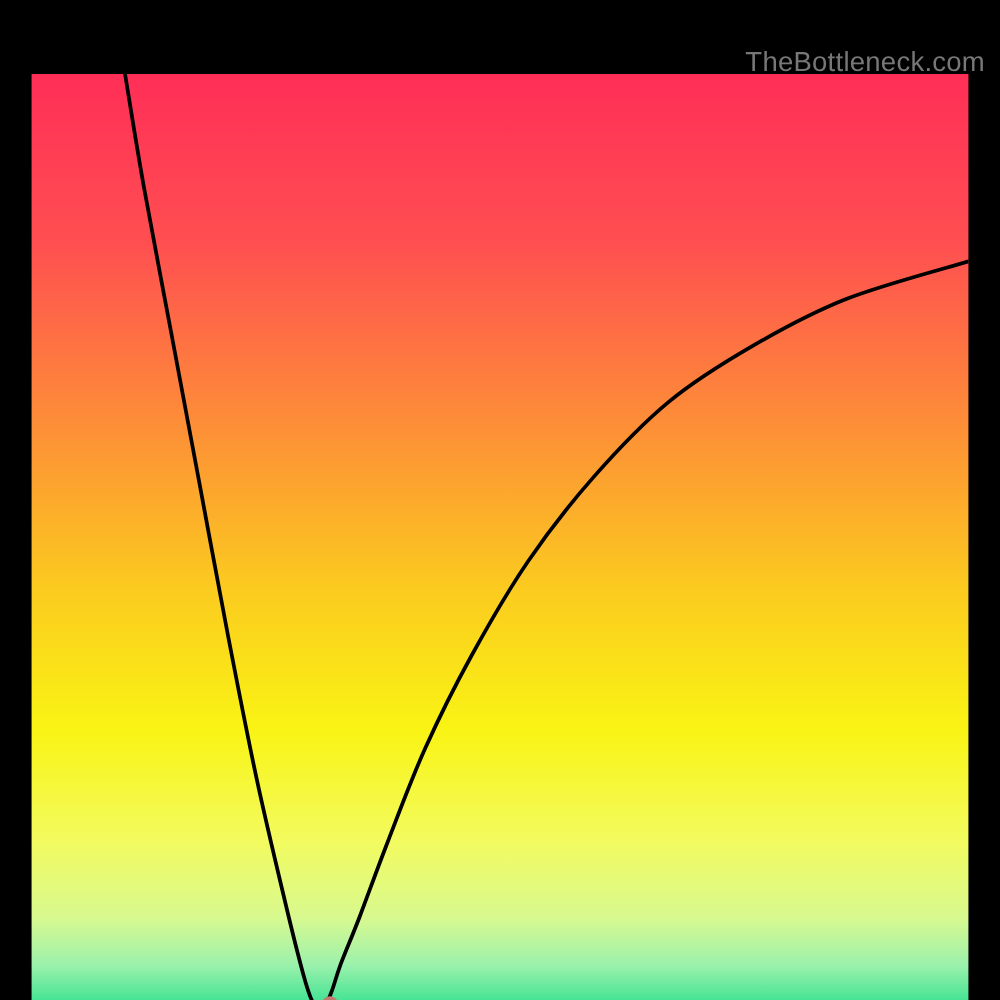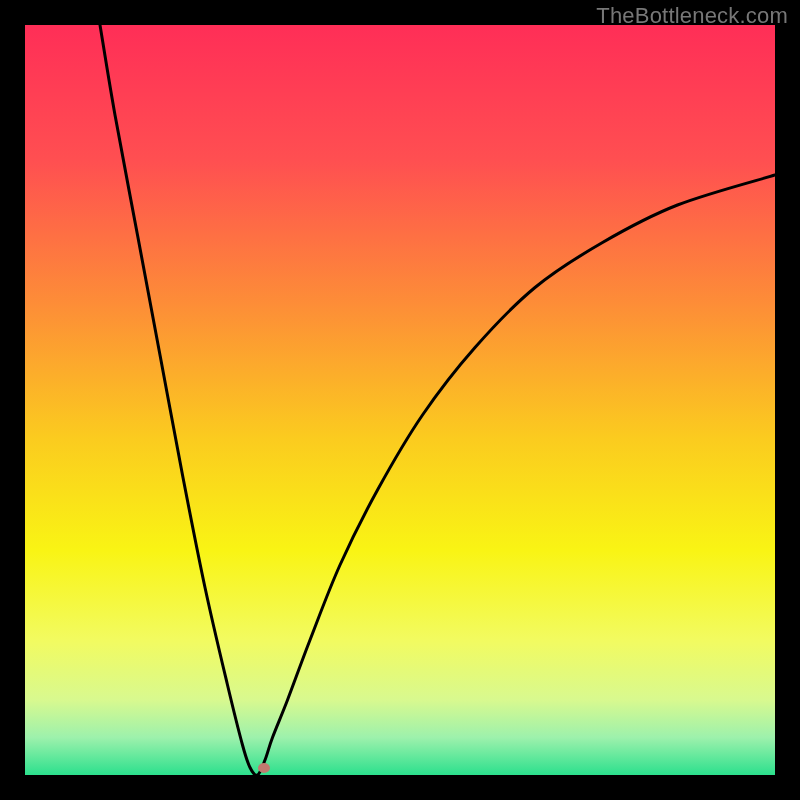--- a/index.html
+++ b/index.html
@@ -8,20 +8,21 @@
     width: 800px;
     height: 800px;
     overflow: hidden;
     background: #000;
     font-family: Arial, Helvetica, sans-serif;
   }
   .frame {
     position: absolute;
     inset: 0;
     background: #000;
+    margin-top: 34px;
   }
   .plot-area {
     position: absolute;
     left: 25px;
     top: 25px;
     width: 750px;
     height: 750px;
     overflow: hidden;
   }
   .gradient-bg {

